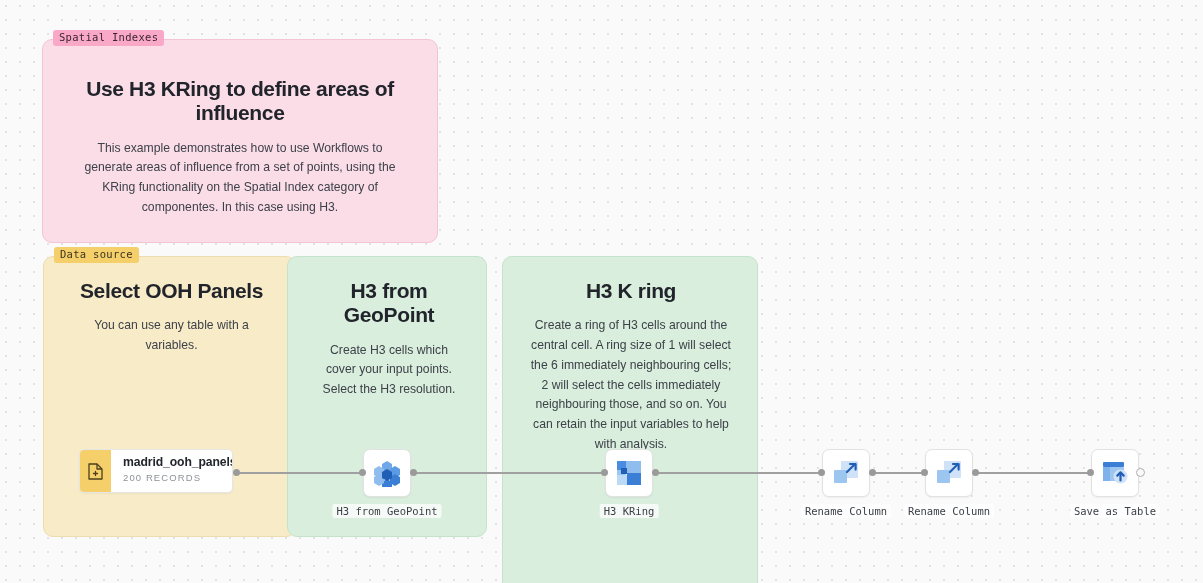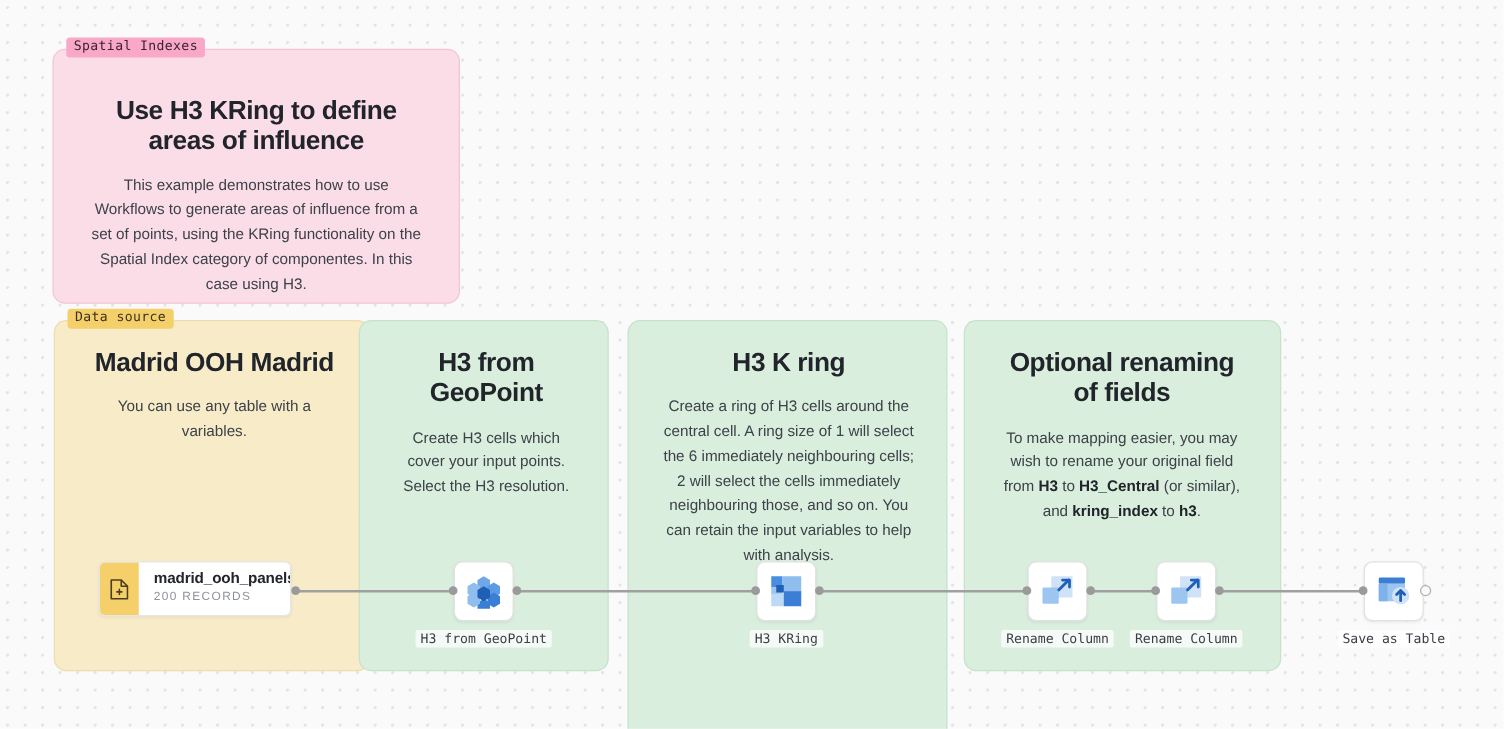--- a/index.html
+++ b/index.html
@@ -49,21 +49,21 @@
   .panel-body {
     margin: 13px 0 0 0;
     font-size: 12.2px;
     line-height: 1.62;
     color: #3d4149;
   }
   .panel-body b { font-weight: 700; color: #21242b; }
 
   .panel-pink {
     left: 42px; top: 39px;
-    width: 326px; height: 204px;
+    width: 396px; height: 204px;
     background: #fbdde7;
     border: 1px solid #f3c4d4;
   }
   .panel-pink .panel-tag { background: #f9a8c8; color: #3a2430; }
   .panel-pink .panel-inner { padding-top: 37px; }
 
   .panel-yellow {
     left: 43px; top: 256px;
     width: 253px; height: 281px;
     background: #f8ecc8;
@@ -181,45 +181,39 @@
     <span class="panel-tag">Spatial Indexes</span>
     <div class="panel-inner">
       <h2 class="panel-title">Use H3 KRing to define areas of influence</h2>
       <p class="panel-body">This example demonstrates how to use Workflows to generate areas of influence from a set of points, using the KRing functionality on the Spatial Index category of componentes. In this case using H3.</p>
     </div>
   </div>
 
   <div class="panel panel-yellow">
     <span class="panel-tag">Data source</span>
     <div class="panel-inner">
-      <h2 class="panel-title">Madrid OOH Madrid</h2>
+      <h2 class="panel-title">Select OOH Panels</h2>
       <p class="panel-body">You can use any table with a variables.</p>
     </div>
   </div>
 
   <div class="panel panel-green panel-g1">
     <div class="panel-inner">
       <h2 class="panel-title">H3 from GeoPoint</h2>
       <p class="panel-body">Create H3 cells which cover your input points. Select the H3 resolution.</p>
     </div>
   </div>
 
   <div class="panel panel-green panel-g2">
     <div class="panel-inner">
       <h2 class="panel-title">H3 K ring</h2>
       <p class="panel-body">Create a ring of H3 cells around the central cell. A ring size of 1 will select the 6 immediately neighbouring cells; 2 will select the cells immediately neighbouring those, and so on. You can retain the input variables to help with analysis.</p>
     </div>
   </div>
 
-  <div class="panel panel-green panel-g3">
-    <div class="panel-inner">
-      <h2 class="panel-title">Optional renaming of fields</h2>
-      <p class="panel-body">To make mapping easier, you may wish to rename your original field from <b>H3</b> to <b>H3_Central</b> (or similar), and <b>kring_index</b> to <b>h3</b>.</p>
-    </div>
-  </div>
 
   <div class="edge-seg" style="left:236px; top:472px; width:126px;"></div>
   <div class="edge-seg" style="left:412px; top:472px; width:192px;"></div>
   <div class="edge-seg" style="left:656px; top:472px; width:164px;"></div>
   <div class="edge-seg" style="left:872px; top:472px; width:50px;"></div>
   <div class="edge-seg" style="left:975px; top:472px; width:115px;"></div>
 
   <div class="source-node">
     <div class="source-swatch">
       <svg width="15" height="17" viewBox="0 0 15 17">

